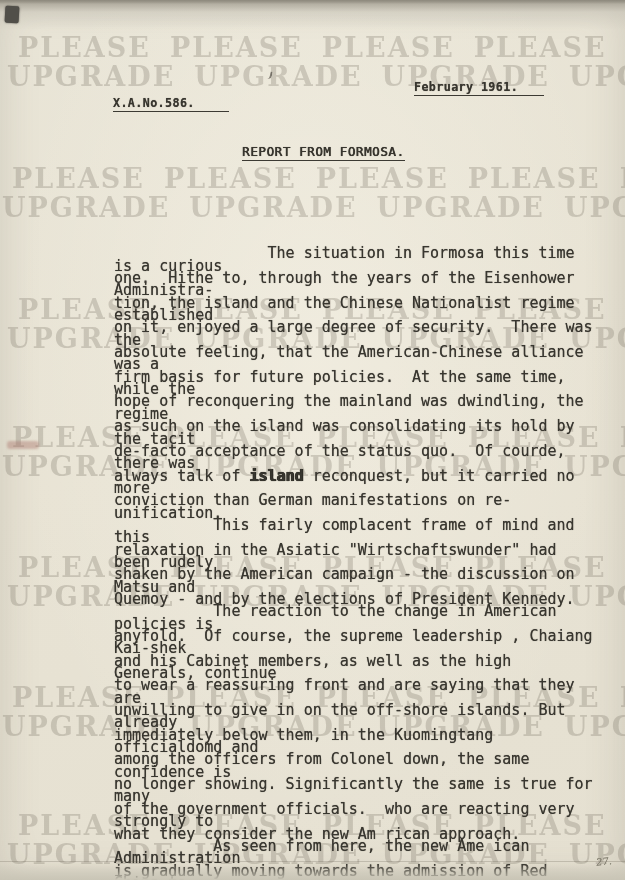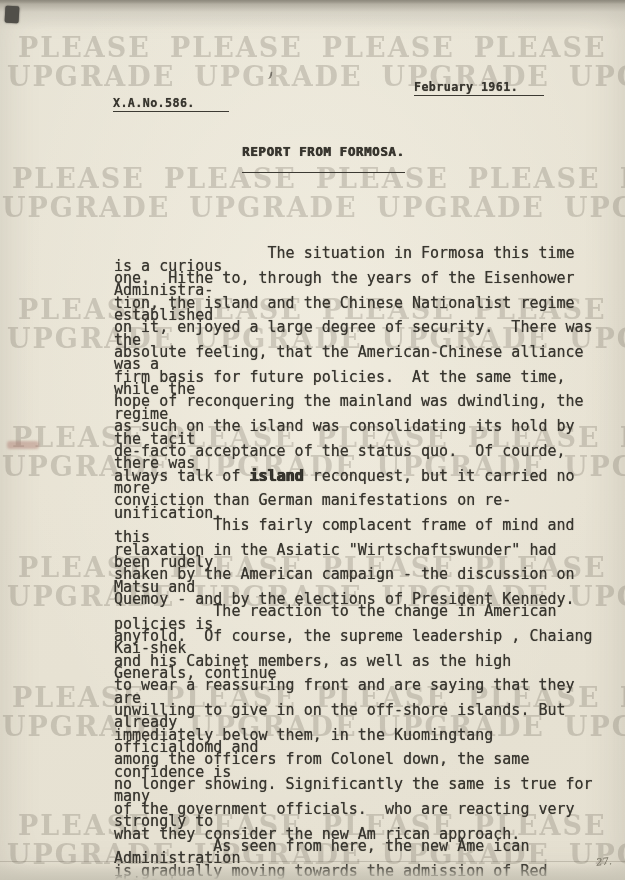--- a/index.html
+++ b/index.html
@@ -70,22 +70,22 @@
     font-size:11.7px;font-weight:bold;letter-spacing:0.4px;
     border-bottom:1.5px solid #3c3a33;padding:0 34px 1px 0;
   }
   .ref-right{
     position:absolute;left:414px;top:80px;
     font-size:11.7px;font-weight:bold;letter-spacing:0.4px;
     border-bottom:1.5px solid #3c3a33;padding:0 26px 1px 0;
   }
   .doc-title{
     position:absolute;left:242px;top:144px;
-    font-size:12.5px;font-weight:bold;letter-spacing:0.6px;
-    border-bottom:1.5px solid #3c3a33;padding-bottom:13px;
+    font-size:12.5px;font-weight:normal;letter-spacing:0.6px;
+    border-bottom:1.5px solid #3c3a33;padding-bottom:1px;
     text-shadow:0.5px 0 0 rgba(45,42,36,0.9), 0 0 0.7px rgba(45,42,36,0.8);
     text-align:center;
   }
   .body-text{
     position:absolute;left:114px;top:235px;width:480px;
     font-size:15px;line-height:12.35px;
     white-space:pre-wrap;
   }
   .overstruck{
     font-weight:bold;

